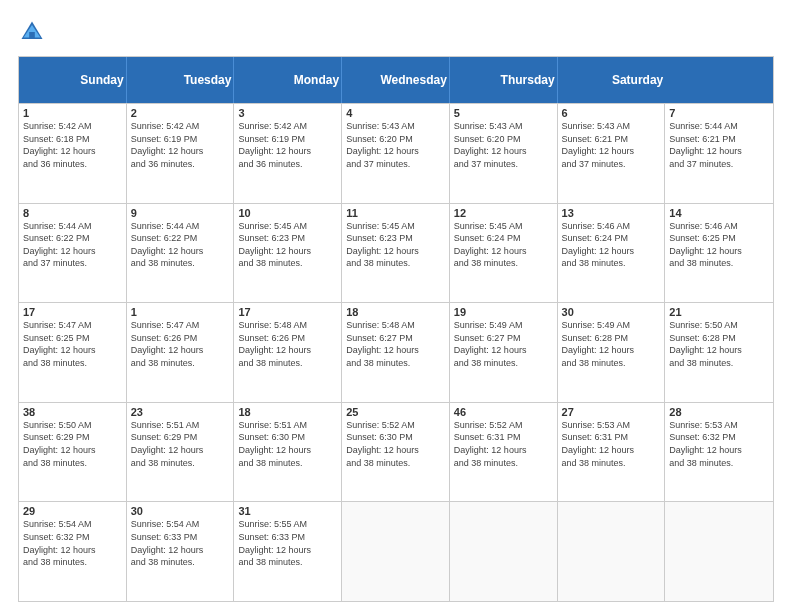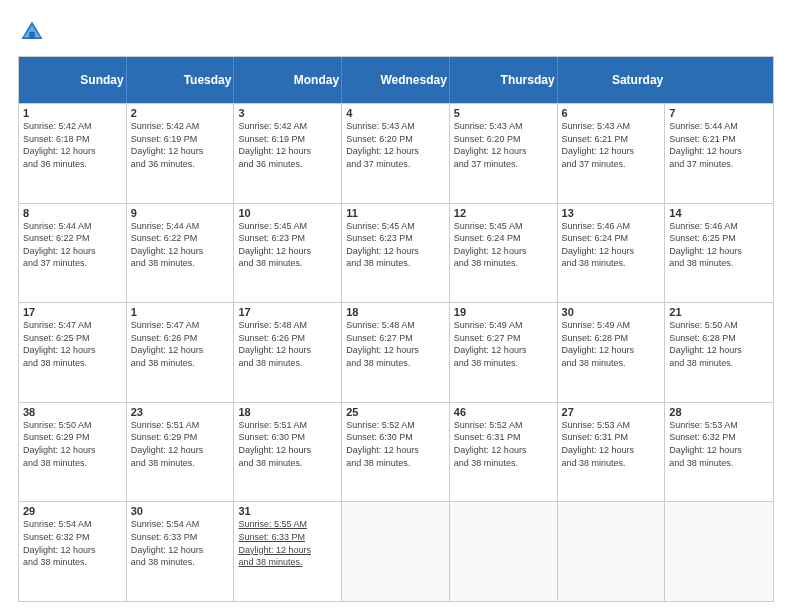--- a/index.html
+++ b/index.html
@@ -361,21 +361,21 @@
           </div>
           <div class="cal-cell">
             <span class="day-num">30</span>
             <div class="day-info" style="white-space: pre-line;">Sunrise: 5:54 AM
 Sunset: 6:33 PM
 Daylight: 12 hours
 and 38 minutes.</div>
           </div>
           <div class="cal-cell">
             <span class="day-num">31</span>
-            <div class="day-info" style="white-space: pre-line; text-decoration: underline;">Sunrise: 5:55 AM
+            <div class="day-info" style="white-space: pre-line;">Sunrise: 5:55 AM
 Sunset: 6:33 PM
 Daylight: 12 hours
 and 38 minutes.</div>
           </div>
           <div class="cal-cell empty"></div>
           <div class="cal-cell empty"></div>
           <div class="cal-cell empty"></div>
           <div class="cal-cell empty"></div>
         </div>
       </div>

